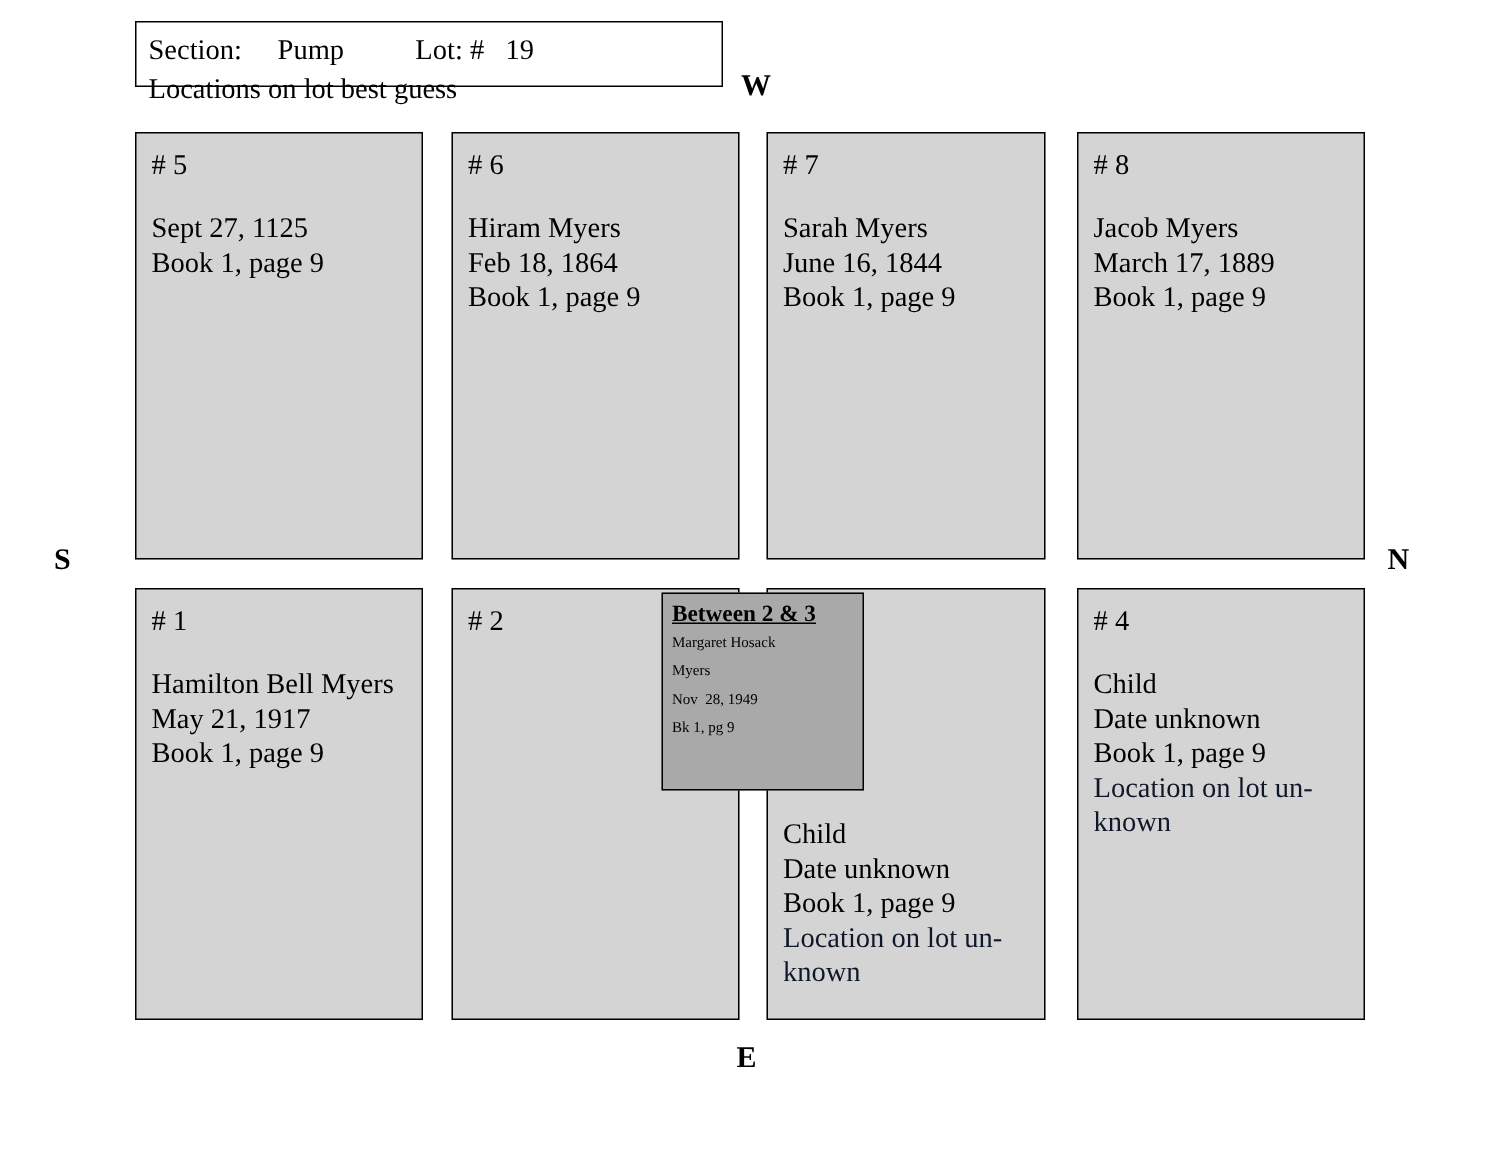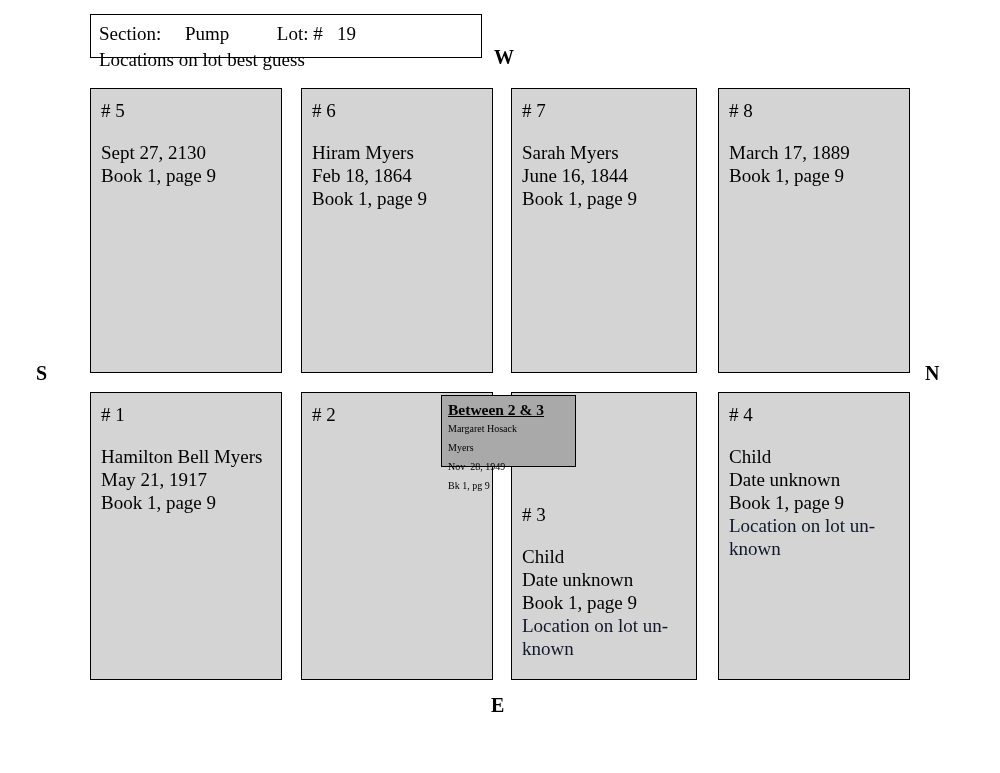--- a/index.html
+++ b/index.html
@@ -78,21 +78,21 @@
   #plot3 { left: 511px; top: 392px; width: 186px; height: 288px; }
   #plot4 { left: 718px; top: 392px; width: 192px; height: 288px; }
 
   #plot3 .plot-id { margin-top: 100px; }
 
   .overlay-box {
     position: absolute;
     left: 441px;
     top: 395px;
     width: 135px;
-    height: 72px;
+    height: 132px;
     background: #a9a9a9;
     border: 1px solid #000000;
     box-sizing: border-box;
     padding: 4px 4px 0 6px;
     z-index: 5;
   }
   .overlay-title {
     font-size: 15.5px;
     font-weight: bold;
     text-decoration: underline;
@@ -116,21 +116,21 @@
   </div>
 
   <div class="compass compass-w">W</div>
   <div class="compass compass-s">S</div>
   <div class="compass compass-n">N</div>
   <div class="compass compass-e">E</div>
 
   <div class="plot" id="plot5">
     <div class="plot-id"># 5</div>
     <div class="plot-body">
-      <div class="plot-line">Sept 27, 2130</div>
+      <div class="plot-line">Sept 27, 1125</div>
       <div class="plot-line">Book 1, page 9</div>
     </div>
   </div>
 
   <div class="plot" id="plot6">
     <div class="plot-id"># 6</div>
     <div class="plot-body">
       <div class="plot-line">Hiram Myers</div>
       <div class="plot-line">Feb 18, 1864</div>
       <div class="plot-line">Book 1, page 9</div>
@@ -142,20 +142,21 @@
     <div class="plot-body">
       <div class="plot-line">Sarah Myers</div>
       <div class="plot-line">June 16, 1844</div>
       <div class="plot-line">Book 1, page 9</div>
     </div>
   </div>
 
   <div class="plot" id="plot8">
     <div class="plot-id"># 8</div>
     <div class="plot-body">
+      <div class="plot-line">Jacob Myers</div>
       <div class="plot-line">March 17, 1889</div>
       <div class="plot-line">Book 1, page 9</div>
     </div>
   </div>
 
   <div class="plot" id="plot1">
     <div class="plot-id"># 1</div>
     <div class="plot-body">
       <div class="plot-line">Hamilton Bell Myers</div>
       <div class="plot-line">May 21, 1917</div>

